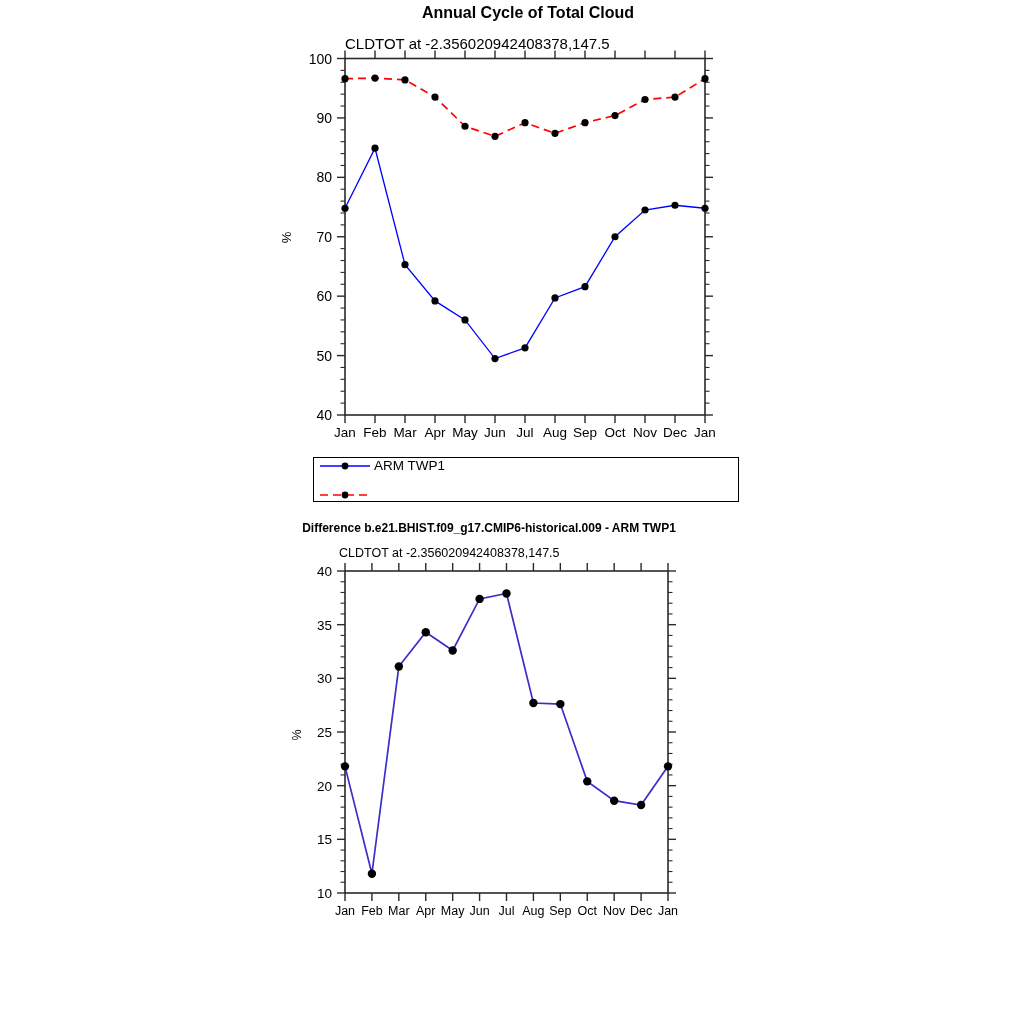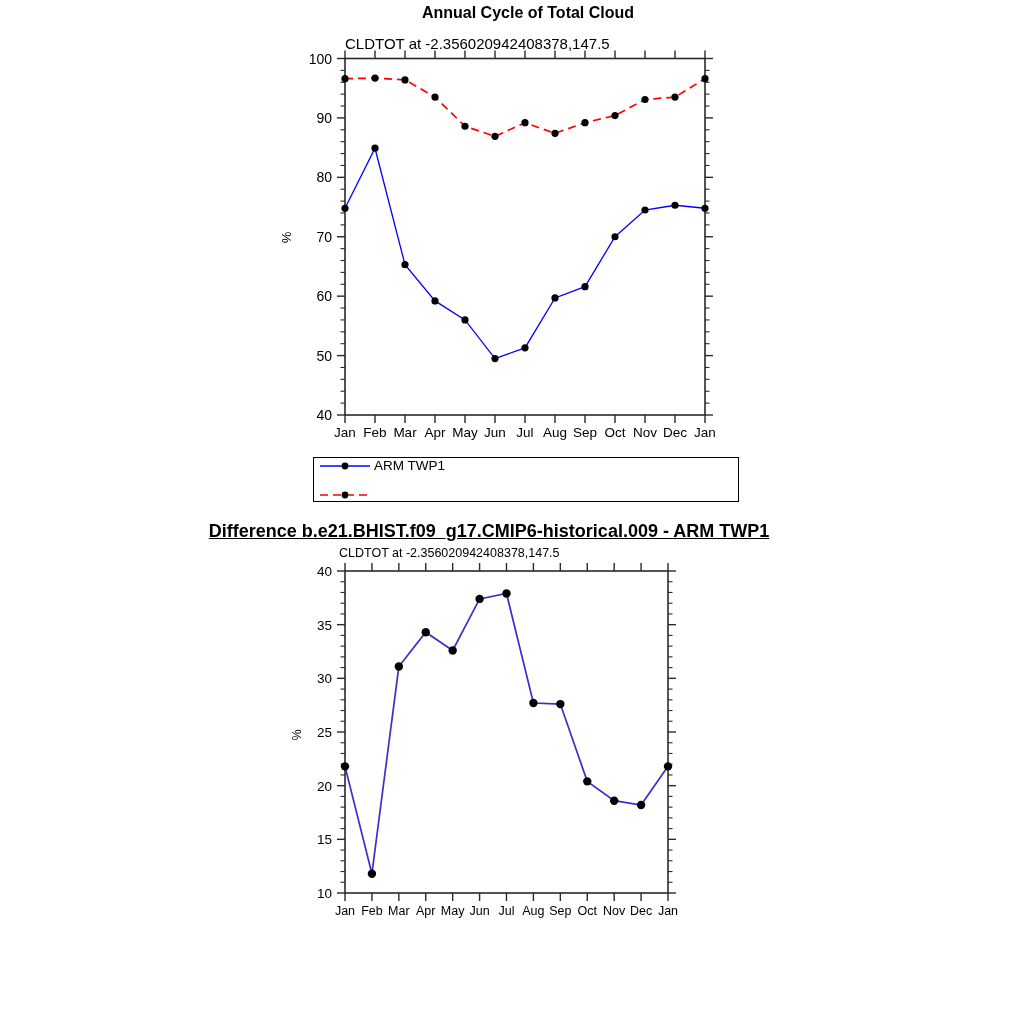--- a/index.html
+++ b/index.html
@@ -20,21 +20,21 @@
 </style>
 </head>
 <body>
 
 <div id="page">
 
   <div class="abs title center" style="left:528px;top:4px;font-size:16px;">Annual Cycle of Total Cloud</div>
   <div class="abs" style="left:345px;top:35px;font-size:15px;">CLDTOT at -2.356020942408378,147.5</div>
   <div class="abs vlab" style="left:281px;top:230px;font-size:13px;">%</div>
 
-  <div class="abs title center" style="left:489px;top:521px;font-size:18px;text-decoration:underline;">Difference b.e21.BHIST.f09_g17.CMIP6-historical.009 - ARM TWP1</div>
+  <div class="abs title center" style="left:489px;top:521px;font-size:12px;">Difference b.e21.BHIST.f09_g17.CMIP6-historical.009 - ARM TWP1</div>
   <div class="abs" style="left:339px;top:546px;font-size:12.5px;">CLDTOT at -2.356020942408378,147.5</div>
   <div class="abs vlab" style="left:291px;top:728px;font-size:12.5px;">%</div>
 
   <svg id="plot-svg" width="1024" height="1024">
     <g id="g-top">
         <rect x="345" y="58.5" width="360" height="356.5" fill="none" stroke="#2a2a2a" stroke-width="1.6"></rect>
         <line x1="337" y1="415" x2="345" y2="415" stroke="#2a2a2a" stroke-width="1.4"></line>
         <line x1="705" y1="415" x2="713" y2="415" stroke="#2a2a2a" stroke-width="1.4"></line>
         <text x="332" y="420.04" text-anchor="end" font-size="14">40</text>
         <line x1="340.5" y1="403.1166666666667" x2="345" y2="403.1166666666667" stroke="#2a2a2a" stroke-width="1.1"></line>

